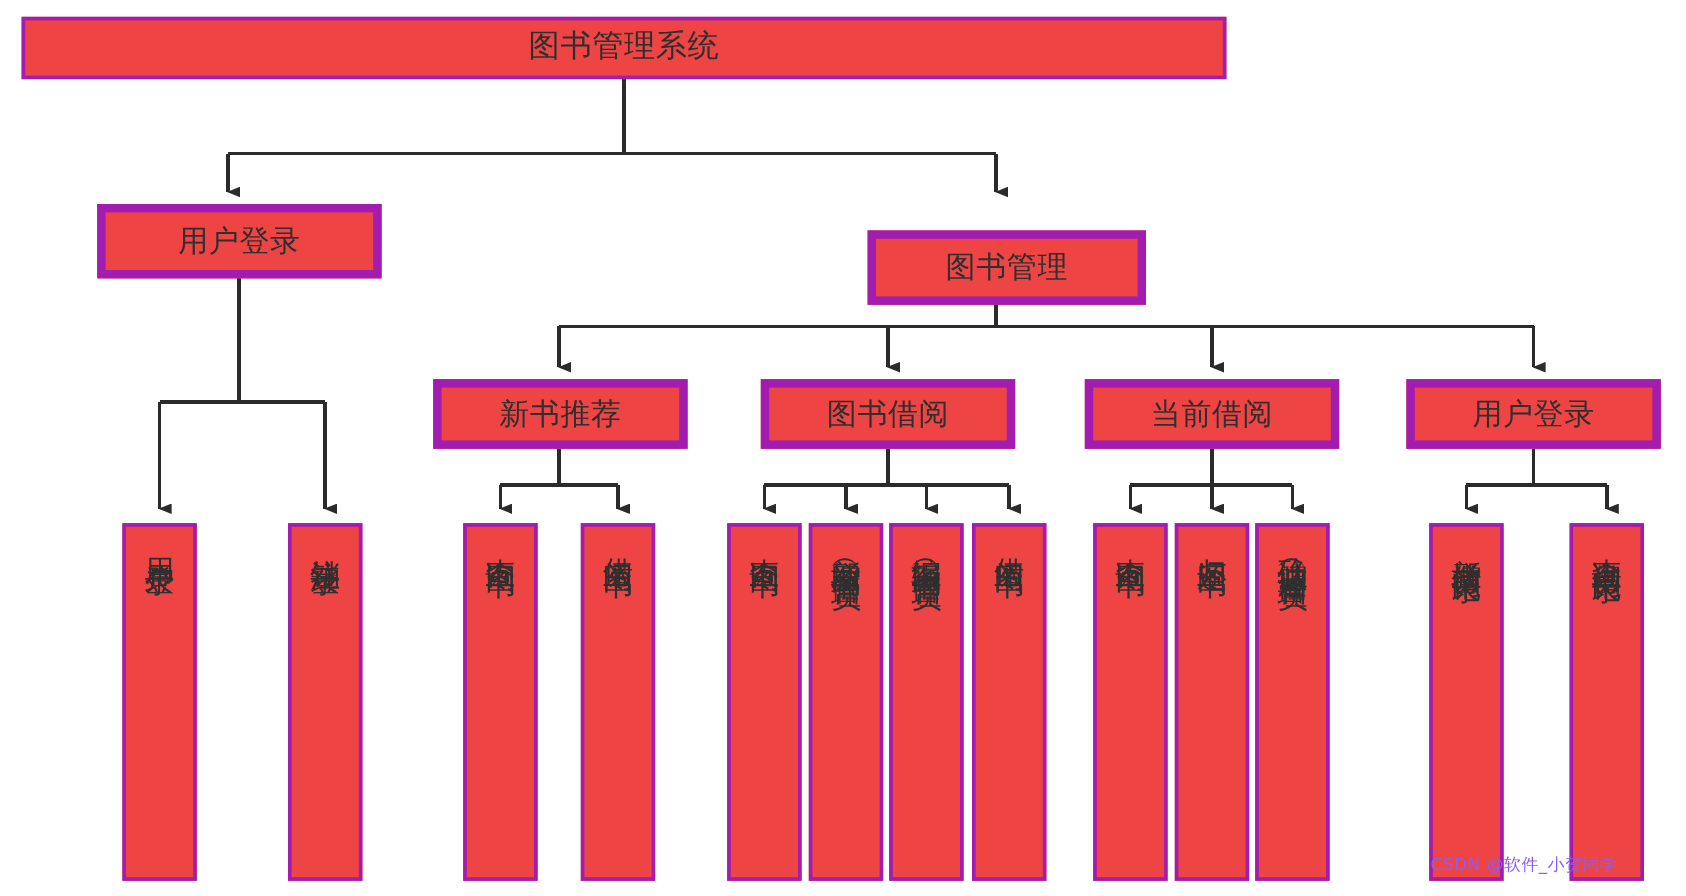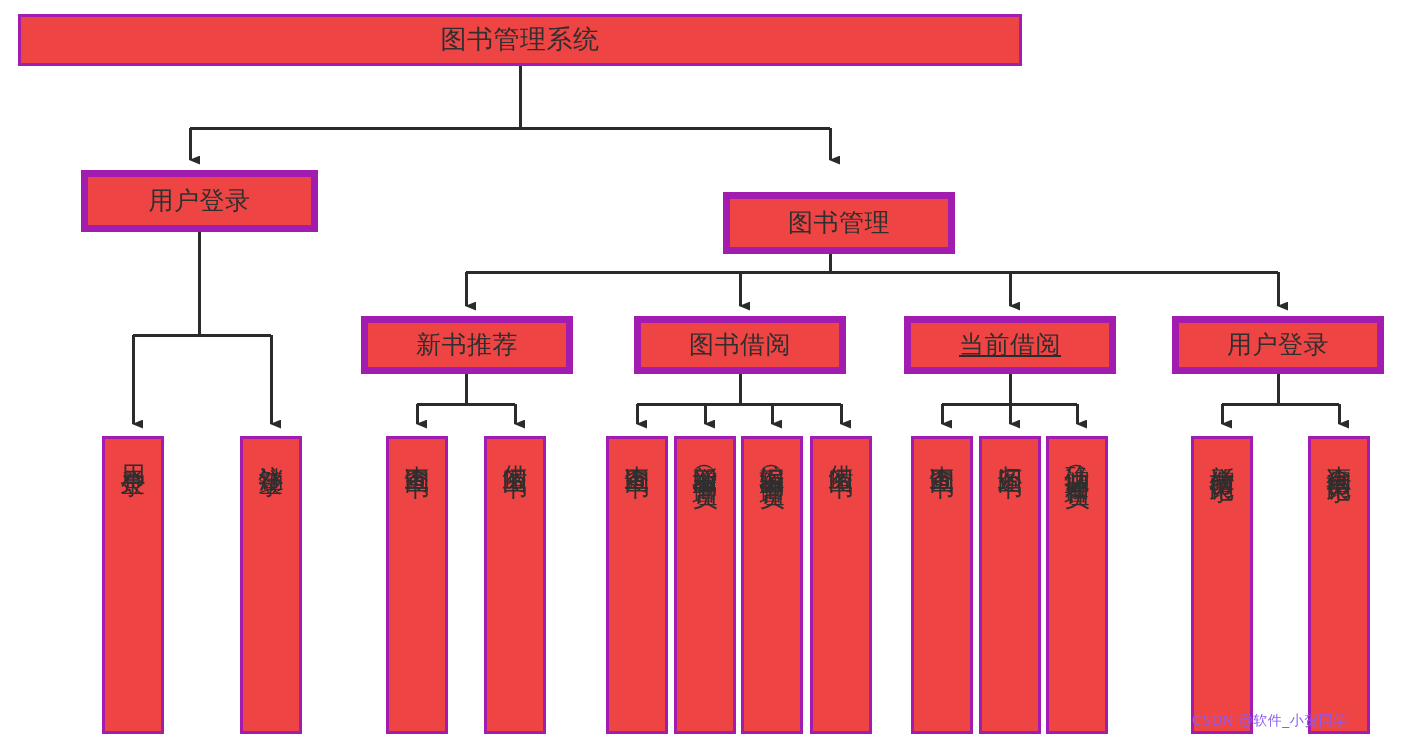--- a/index.html
+++ b/index.html
@@ -148,21 +148,21 @@
   </div>
 
   <div class="node horiz" style="left:634px; top:316px; width:212px; height:58px;">
     <span class="label">图书借阅</span>
   </div>
 
   <div class="node horiz" style="left:361px; top:316px; width:212px; height:58px;">
     <span class="label">新书推荐</span>
   </div>
 
-  <div class="node horiz" style="left:904px; top:316px; width:212px; height:58px;text-decoration:underline;">
+  <div class="node horiz" style="left:904px; top:316px; width:212px; height:58px;">
     <span class="label">当前借阅</span>
   </div>
 
   <div class="node horiz" style="left:1172px; top:316px; width:212px; height:58px;">
     <span class="label">用户登录</span>
   </div>
 
   <div class="node vert" style="left:102px; top:436px; width:62px; height:298px;">
     <span class="label">用户登录</span>
   </div>

